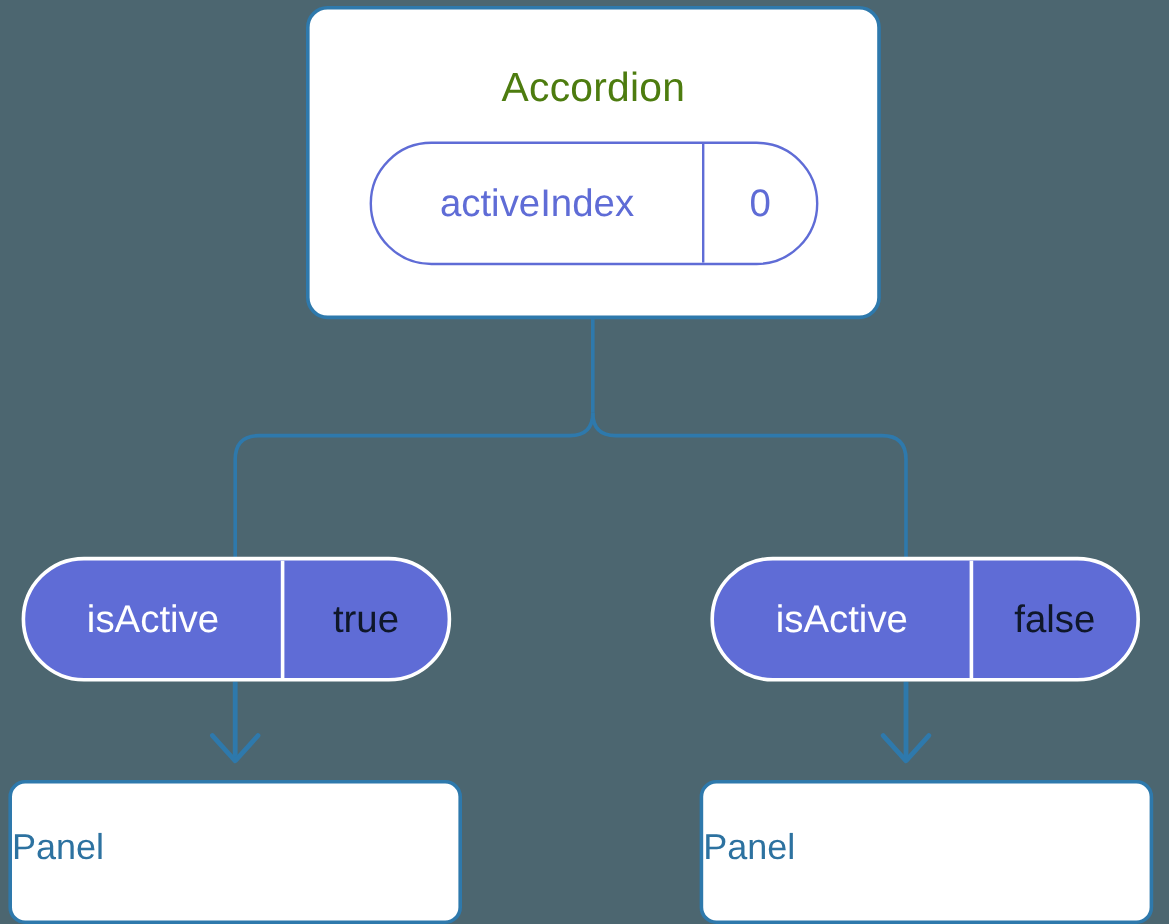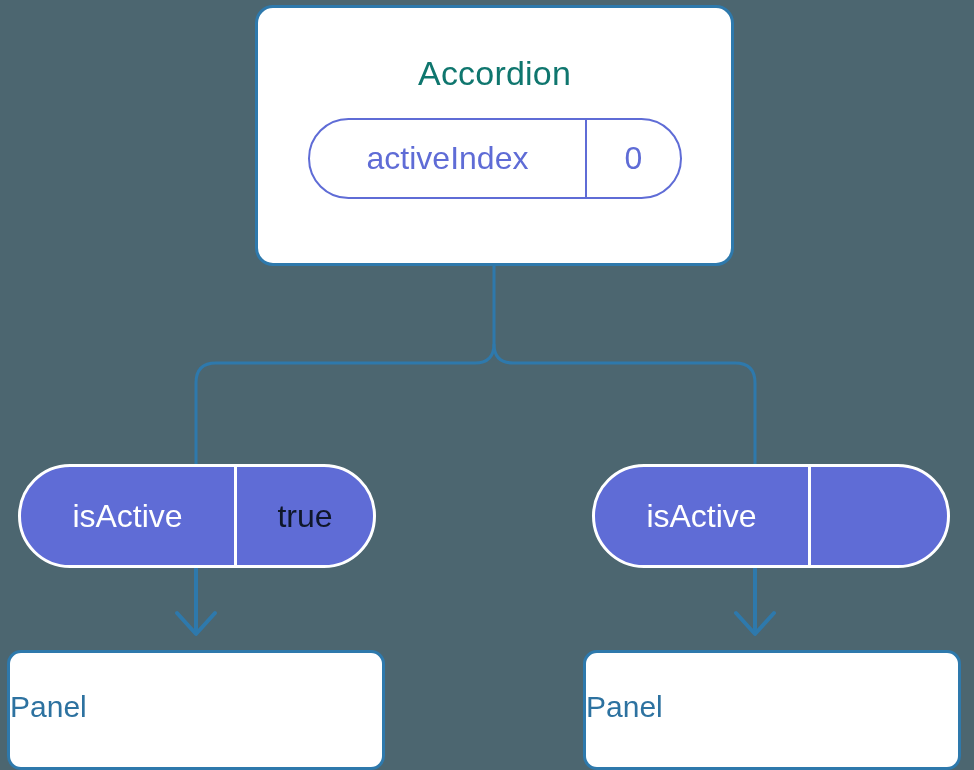--- a/index.html
+++ b/index.html
@@ -47,21 +47,21 @@
     width: 479px;
     height: 261px;
     border-radius: 18px;
   }
   .card-title {
     position: absolute;
     left: 0;
     right: 0;
     top: 46px;
     text-align: center;
-    color: #0f766e;
+    color: #4d7c0f;
     font-size: 34px;
     letter-spacing: 0.2px;
   }
 
   
   .pill {
     position: absolute;
     display: flex;
     align-items: stretch;
     box-sizing: border-box;
@@ -101,21 +101,21 @@
     border-right: 3px solid #ffffff;
   }
   .pill-filled .pill-val {
     color: #0f172a;
   }
 
   #state-pill-root {
     left: 308px;
     top: 118px;
     width: 374px;
-    height: 81px;
+    height: 103px;
     font-size: 32px;
   }
   #state-pill-root .pill-key { width: 277px; }
   #state-pill-root .pill-val { flex: 1 1 auto; }
 
   #pill-left {
     left: 18px;
     top: 464px;
     width: 358px;
     height: 104px;
@@ -189,19 +189,20 @@
     <div class="pill-key">isActive</div>
     <div class="pill-val">true</div>
   </div>
 
   <div class="card" id="panel-left">
     <div class="panel-label">Panel</div>
   </div>
 
   <div class="pill pill-filled" id="pill-right">
     <div class="pill-key">isActive</div>
+    <div class="pill-val">false</div>
   </div>
 
   <div class="card" id="panel-right">
     <div class="panel-label">Panel</div>
   </div>
 
 </div>
 
 </body></html>

